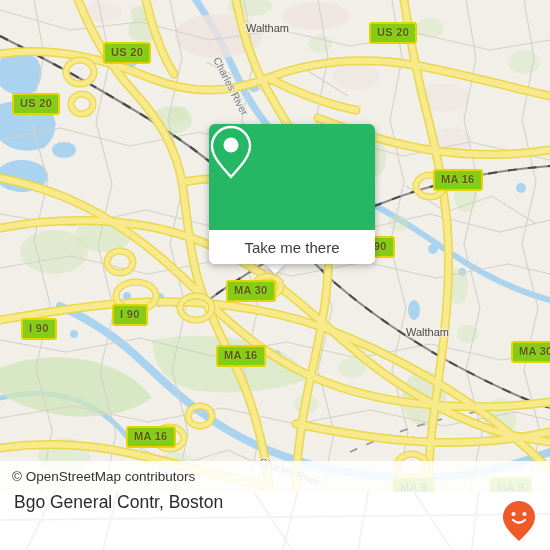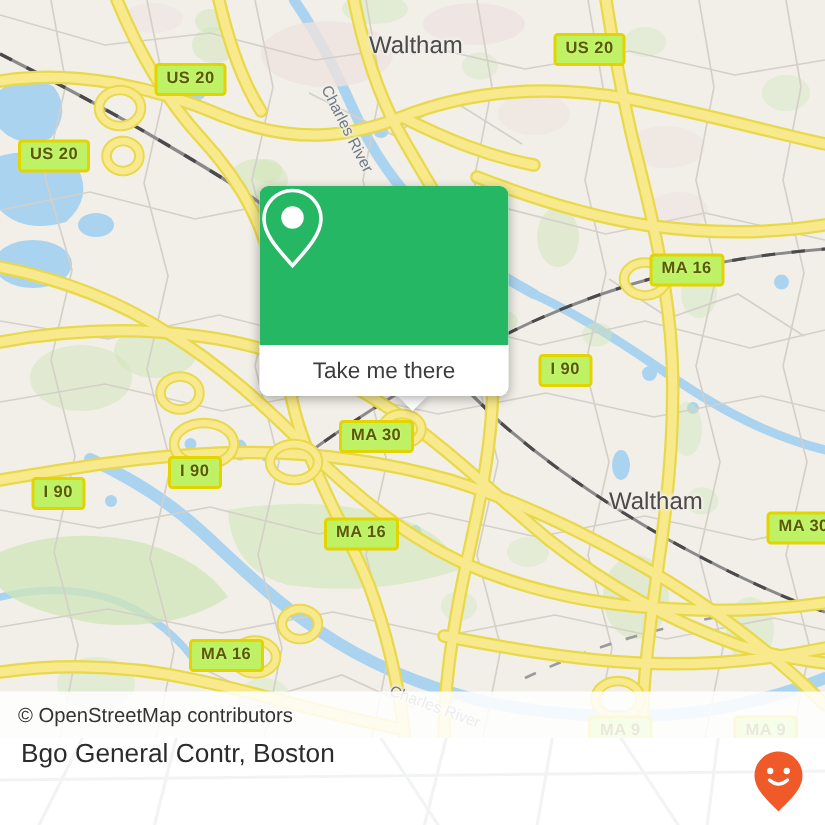--- a/index.html
+++ b/index.html
@@ -21,60 +21,60 @@
     left: 0; top: 0;
     width: 550px; height: 492px;
     background: #f2efe9;
     overflow: hidden;
   }
   #map svg { position: absolute; left: 0; top: 0; }
 
   
   .shield {
     position: absolute;
-    background: #bef264;
+    background: #84cc16;
     border: 2px solid #e3d400;
     border-radius: 3px;
     color: #5a5a00;
     font-size: 11px;
     font-weight: bold;
     line-height: 1;
     padding: 3px 6px 4px 6px;
     letter-spacing: 0.3px;
     white-space: nowrap;
     box-sizing: border-box;
     text-shadow: 0 0 2px rgba(255,255,255,.35);
     text-align: center;
   }
 
   
   .place-label {
     position: absolute;
     color: #4a4a4a;
-    font-size: 16px;
+    font-size: 11px;
     white-space: nowrap;
     text-shadow:
        1px 0 2px #f2efe9, -1px 0 2px #f2efe9,
        0 1px 2px #f2efe9, 0 -1px 2px #f2efe9,
        1px 1px 2px #f2efe9, -1px -1px 2px #f2efe9;
   }
   .river-label {
     position: absolute;
     color: #6f7a86;
     font-size: 10.5px;
     white-space: nowrap;
     text-shadow:
        1px 0 2px #f2efe9, -1px 0 2px #f2efe9,
        0 1px 2px #f2efe9, 0 -1px 2px #f2efe9;
   }
 
   
   #popup-card {
     position: absolute;
-    left: 173px; top: 124px;
+    left: 209px; top: 124px;
     width: 166px; height: 140px;
     border-radius: 6px;
     background: #ffffff;
     box-shadow: 0 2px 7px rgba(0,0,0,.30);
     overflow: hidden;
     z-index: 20;
   }
   #popup-header {
     width: 100%; height: 106px;
     background: #26b765;

